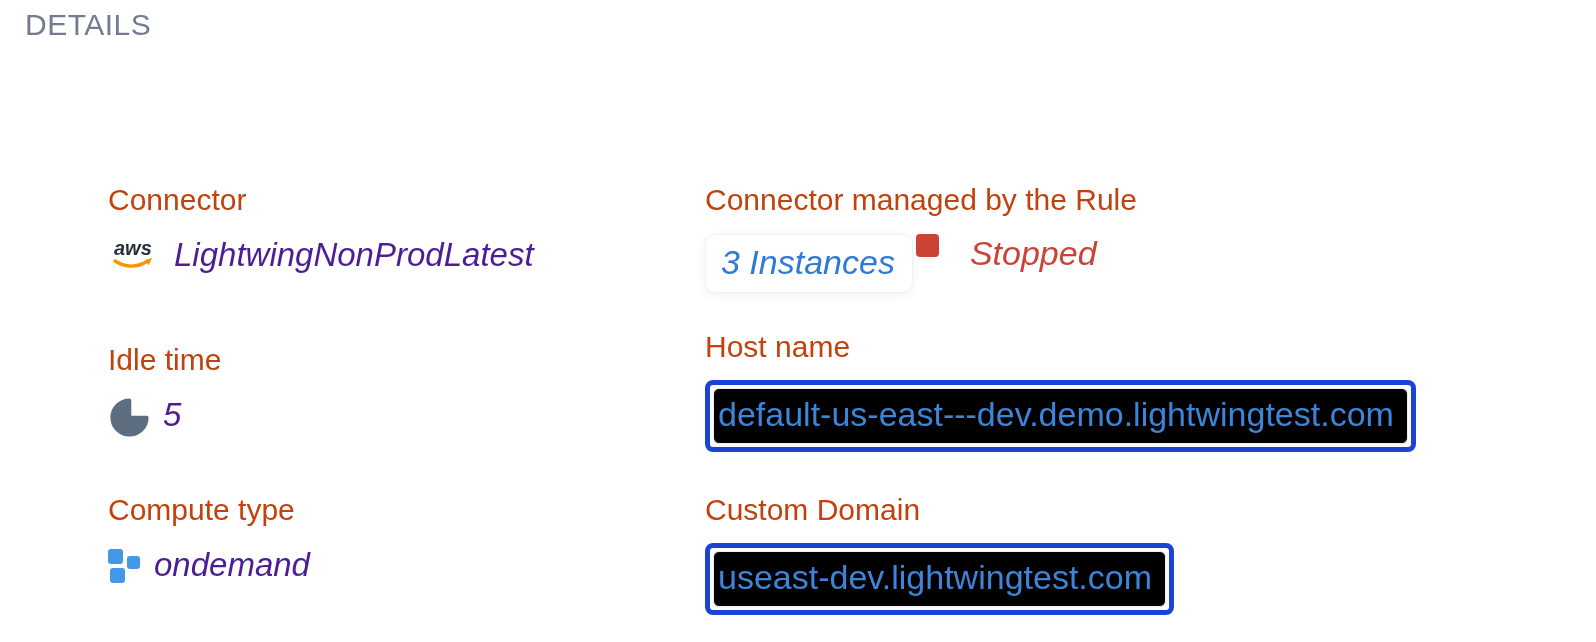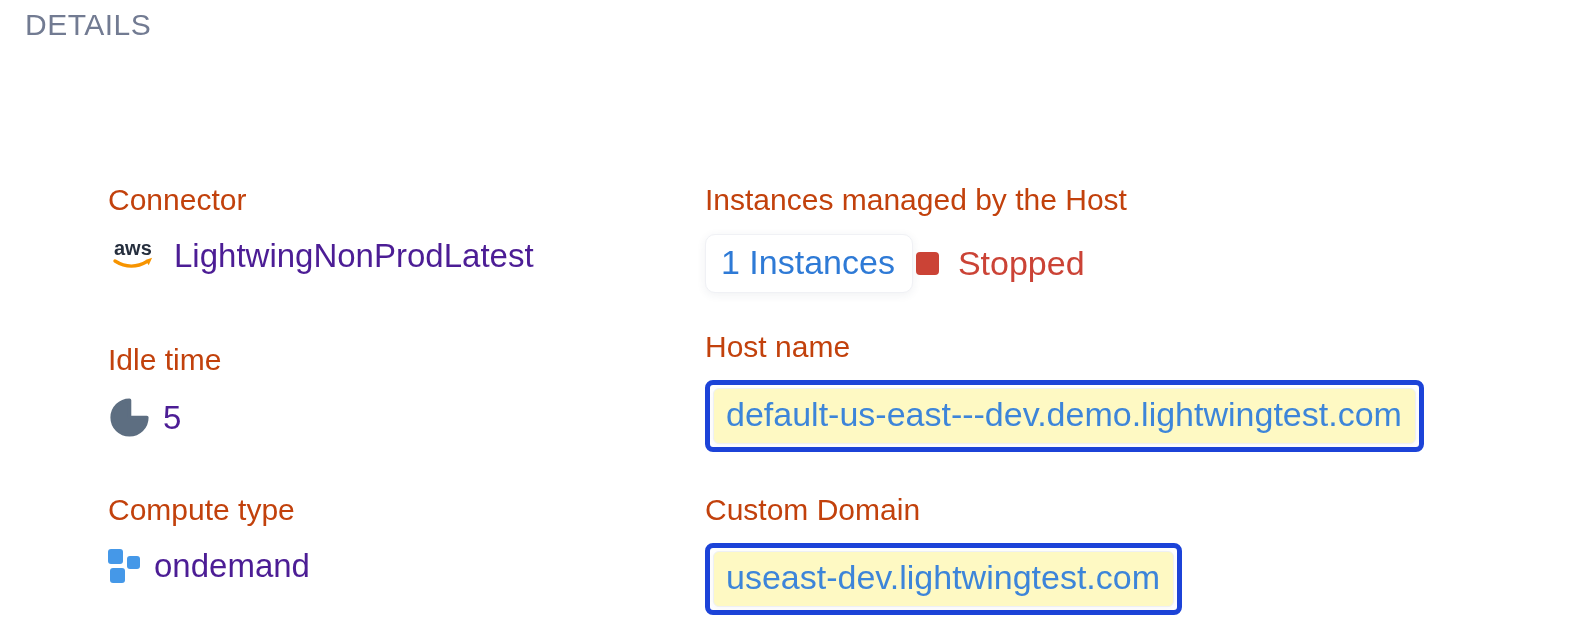--- a/index.html
+++ b/index.html
@@ -29,22 +29,22 @@
   }
   .field .label {
     font-size: 30px;
     font-weight: 400;
     color: #c2410c;
     margin-bottom: 19px;
     white-space: nowrap;
   }
   .value-row {
     display: flex;
-    align-items: center;
     white-space: nowrap;
+    font-style: italic;
   }
   .value-text {
     font-size: 33px;
     color: #4c1d95;
   }
   
   .aws-logo { display: inline-flex; margin-right: 12px; }
   
   .pie-icon { display: inline-flex; margin-right: 12px; }
   
@@ -67,34 +67,35 @@
     width: 23px;
     height: 23px;
     border-radius: 4px;
     background: #cb4336;
     margin-left: 3px;
     margin-right: 19px;
   }
   .status-text {
     font-size: 34px;
     color: #cb4336;
+    margin-left: 12px;
   }
   
   .outline-box {
     display: inline-block;
     border: 5px solid #1c43d8;
     border-radius: 8px;
     background: #ffffff;
     padding: 3px;
   }
   .outline-box .inner {
     border: 1px solid #eef0f4;
     border-radius: 6px;
-    background: #fef9c3;
-    padding: 6px 13px 9px 12px;
+    background: #000000;
+    padding: 6px 13px 9px 4px;
     box-shadow: 0 2px 6px rgba(40, 50, 90, 0.04);
   }
   .domain-link {
     font-size: 34px;
     color: #3d85d9;
     text-decoration: none;
     cursor: pointer;
     white-space: nowrap;
   }
   
@@ -123,23 +124,23 @@
           <text x="6" y="19" font-family="Liberation Sans, sans-serif" font-size="20" font-weight="bold" fill="#262f3e">aws</text>
           <path d="M7 25 Q 23 35 39 25.5" stroke="#f79400" stroke-width="3.4" fill="none" stroke-linecap="round"></path>
           <path d="M37.5 24 l 3.2 5.2 l 3.4 -7.4 z" fill="#f79400"></path>
         </svg>
       </span>
       <span class="value-text">LightwingNonProdLatest</span>
     </div>
   </section>
 
   <section class="field pos-instances">
-    <div class="label">Instances managed by the Host</div>
+    <div class="label">Connector managed by the Rule</div>
     <div class="value-row">
-      <a class="chip">1 Instances</a>
+      <a class="chip">3 Instances</a>
       <span class="status-square"></span>
       <span class="status-text">Stopped</span>
     </div>
   </section>
 
   <section class="field pos-idle">
     <div class="label">Idle time</div>
     <div class="value-row">
       <span class="pie-icon">
         <svg width="43" height="43" viewBox="0 0 36 36" aria-hidden="true">

